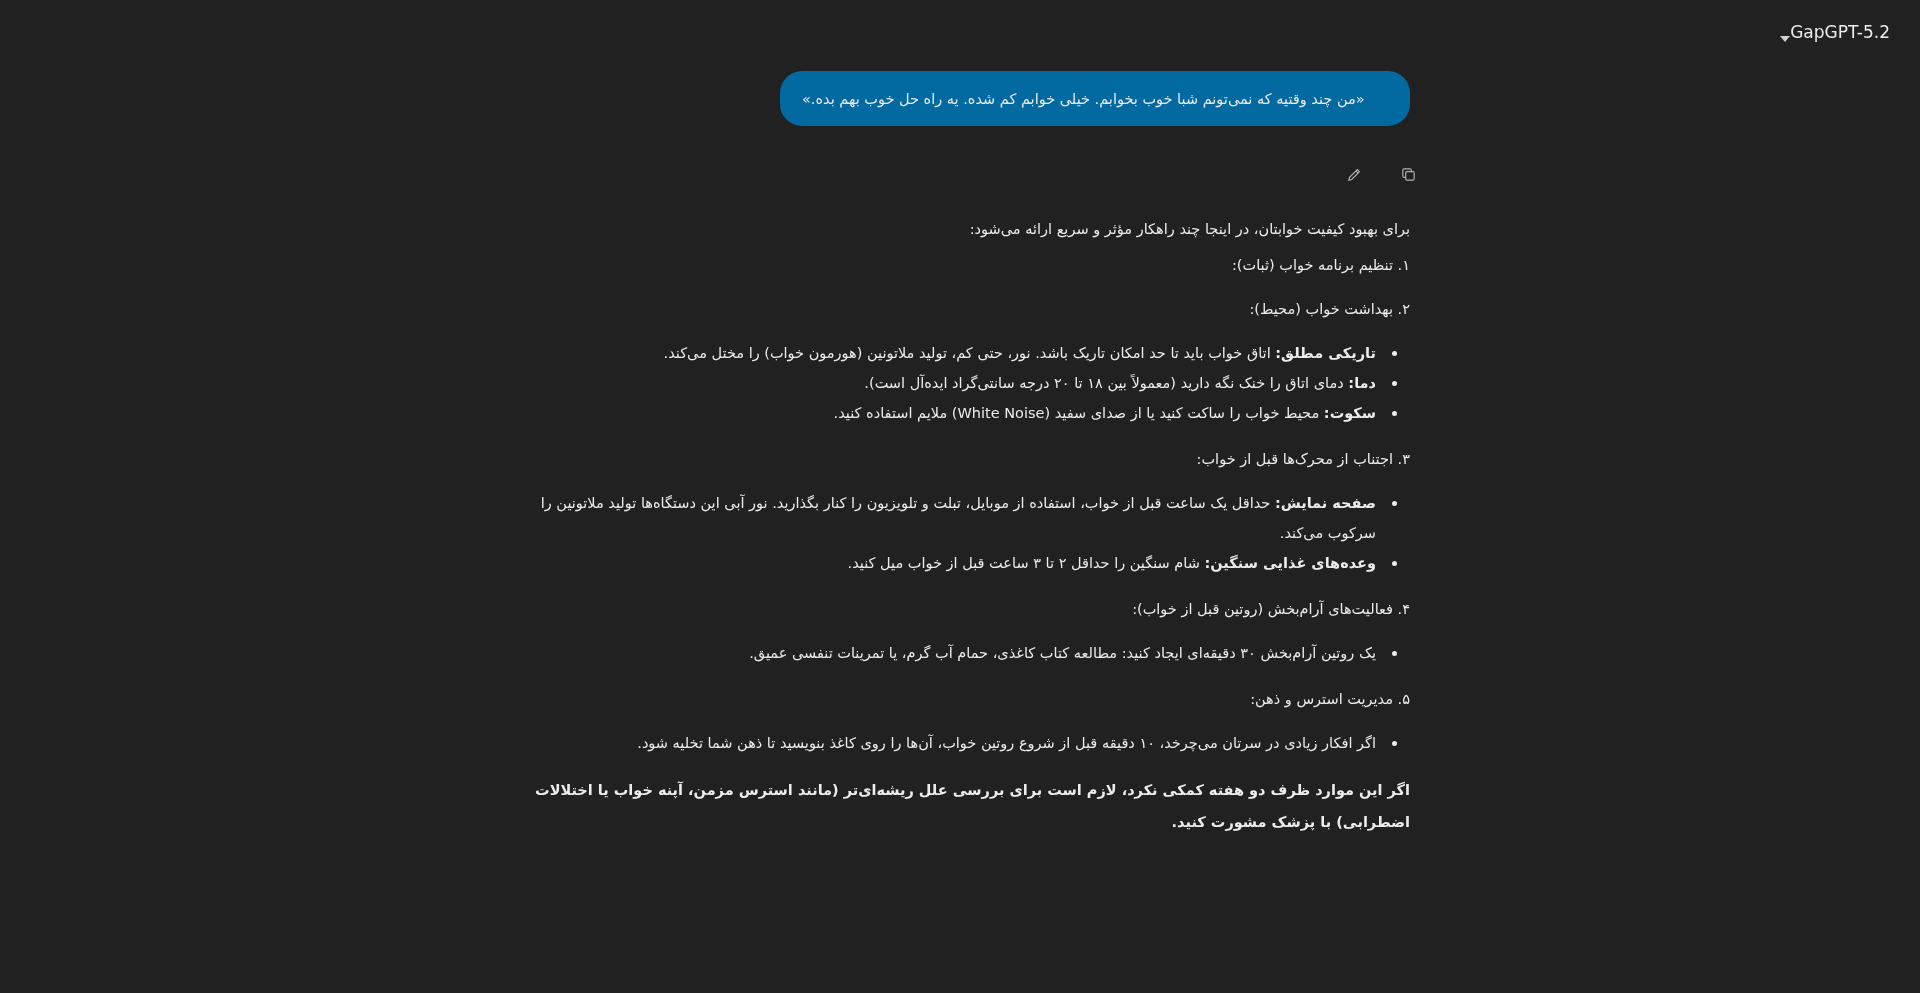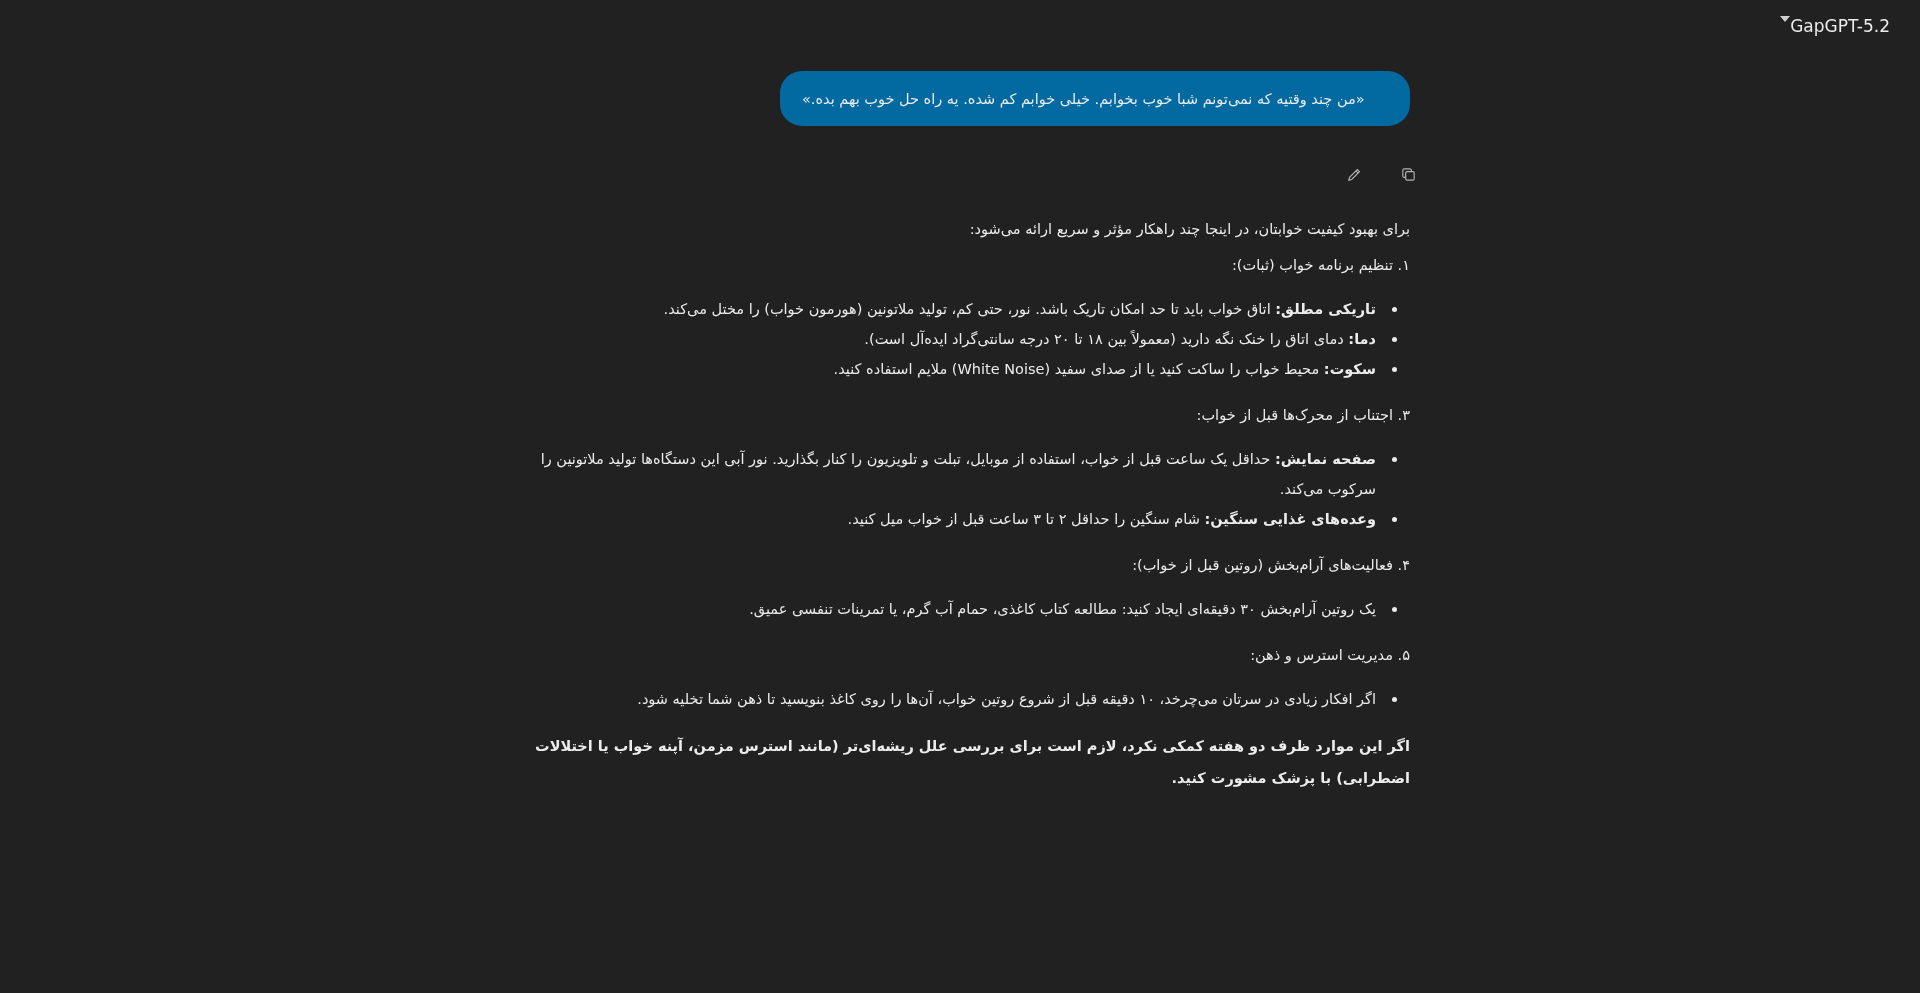--- a/index.html
+++ b/index.html
@@ -9,24 +9,24 @@
       overflow: hidden;
       background: #212121;
       color: #ececec;
       font-family: "DejaVu Sans", "Liberation Sans", sans-serif;
     }
     .page { position: relative; width: 1920px; height: 993px; }
 
     
     .model-selector {
       position: absolute;
-      top: 12px;
+      top: 18px;
       right: 22px;
       display: flex;
-      align-items: flex-start;
+      align-items: flex-end;
       cursor: pointer;
       padding: 4px 8px;
       border-radius: 8px;
       direction: ltr;
     }
     .model-selector .chev {
       width: 0; height: 0;
       border-left: 5px solid transparent;
       border-right: 5px solid transparent;
       border-top: 6px solid #cfcfcf;
@@ -130,20 +130,21 @@
         <rect x="8" y="8" width="12" height="12" rx="2"></rect>
         <path d="M16 8V6a2 2 0 0 0-2-2H6a2 2 0 0 0-2 2v8a2 2 0 0 0 2 2h2"></path>
       </svg>
     </div>
   </div>
 
   <div class="assistant" id="assistant">
     <p class="intro">برای بهبود کیفیت خوابتان، در اینجا چند راهکار مؤثر و سریع ارائه می‌شود:</p>
     <div id="sections">
         <h3>۱. تنظیم برنامه خواب (ثبات):</h3>
+        <h3>۲. بهداشت خواب (محیط):</h3>
         <ul>
           <li><b>تاریکی مطلق:</b><span> اتاق خواب باید تا حد امکان تاریک باشد. نور، حتی کم، تولید ملاتونین (هورمون خواب) را مختل می‌کند.</span></li>
           <li><b>دما:</b><span> دمای اتاق را خنک نگه دارید (معمولاً بین ۱۸ تا ۲۰ درجه سانتی‌گراد ایده‌آل است).</span></li>
           <li><b>سکوت:</b><span> محیط خواب را ساکت کنید یا از صدای سفید (White Noise) ملایم استفاده کنید.</span></li>
         </ul>
         <h3>۳. اجتناب از محرک‌ها قبل از خواب:</h3>
         <ul>
           <li><b>صفحه نمایش:</b><span> حداقل یک ساعت قبل از خواب، استفاده از موبایل، تبلت و تلویزیون را کنار بگذارید. نور آبی این دستگاه‌ها تولید ملاتونین را سرکوب می‌کند.</span></li>
           <li><b>وعده‌های غذایی سنگین:</b><span> شام سنگین را حداقل ۲ تا ۳ ساعت قبل از خواب میل کنید.</span></li>
         </ul>

